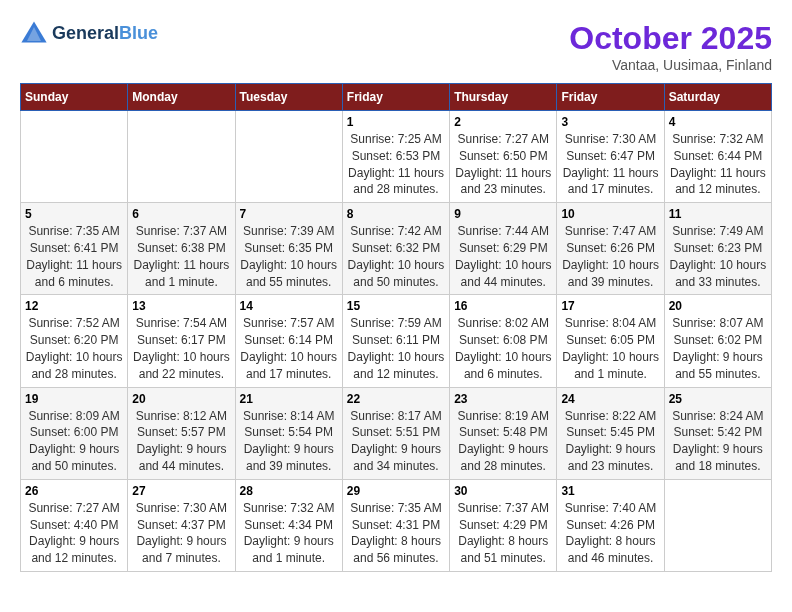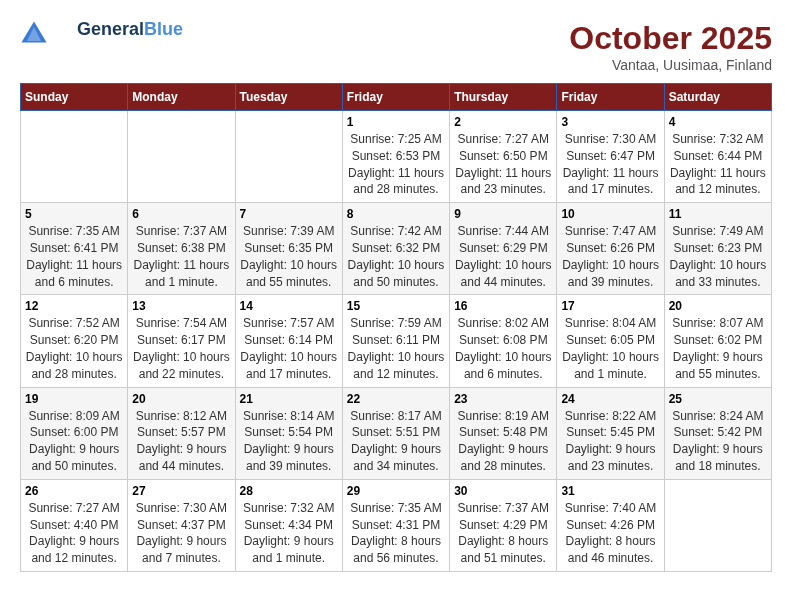--- a/index.html
+++ b/index.html
@@ -11,22 +11,21 @@
       padding: 20px;
     }
     .header {
       display: flex;
       justify-content: space-between;
       align-items: flex-start;
       margin-bottom: 10px;
     }
     .logo {
       display: flex;
-      align-items: flex-start;
-      gap: 25px;
+      align-items: center;
     }
     .logo-text {
       font-size: 18px;
       font-weight: bold;
       color: #1a3a5c;
       line-height: 1.1;
     }
     .logo-text span {
       color: #4a90d9;
     }
@@ -34,21 +33,21 @@
       width: 28px;
       height: 28px;
       margin-right: 4px;
     }
     .title-block {
       text-align: right;
     }
     .month-title {
       font-size: 32px;
       font-weight: bold;
-      color: #7f1d1d;
+      color: #6d28d9;
     }
     .subtitle {
       font-size: 14px;
       color: #555;
     }
     table {
       width: 100%;
       border-collapse: collapse;
       font-size: 10.5px;
     }

